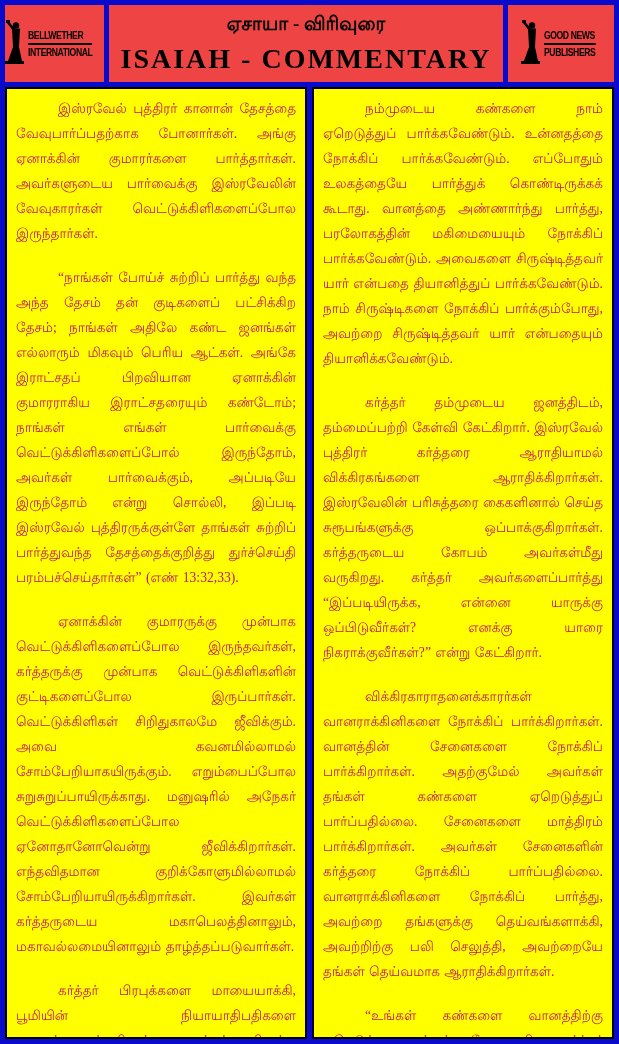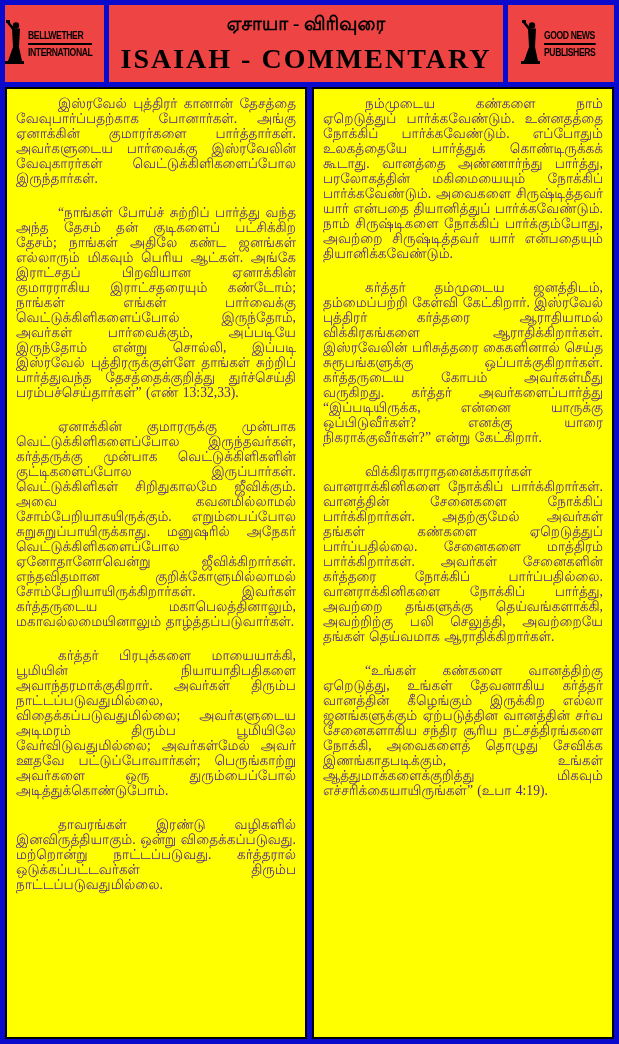--- a/index.html
+++ b/index.html
@@ -65,23 +65,23 @@
   }
   .main { flex: 1; display: flex; gap: 5px; min-height: 0; }
   .column {
     flex: 1;
     background: #FFFF00;
     border: 2px solid #000;
     padding: 7px 9px 6px 9px;
     overflow: hidden;
   }
   .column p {
-    color: #4c1d95;
+    color: #be185d;
     font-size: 13.6px;
-    line-height: 15px;
+    line-height: 25px;
     text-align: justify;
     text-indent: 42px;
     margin-bottom: 19px;
     word-spacing: 1px;
   }
   .column p:last-child { margin-bottom: 0; }
 </style>
 </head>
 <body>
 

